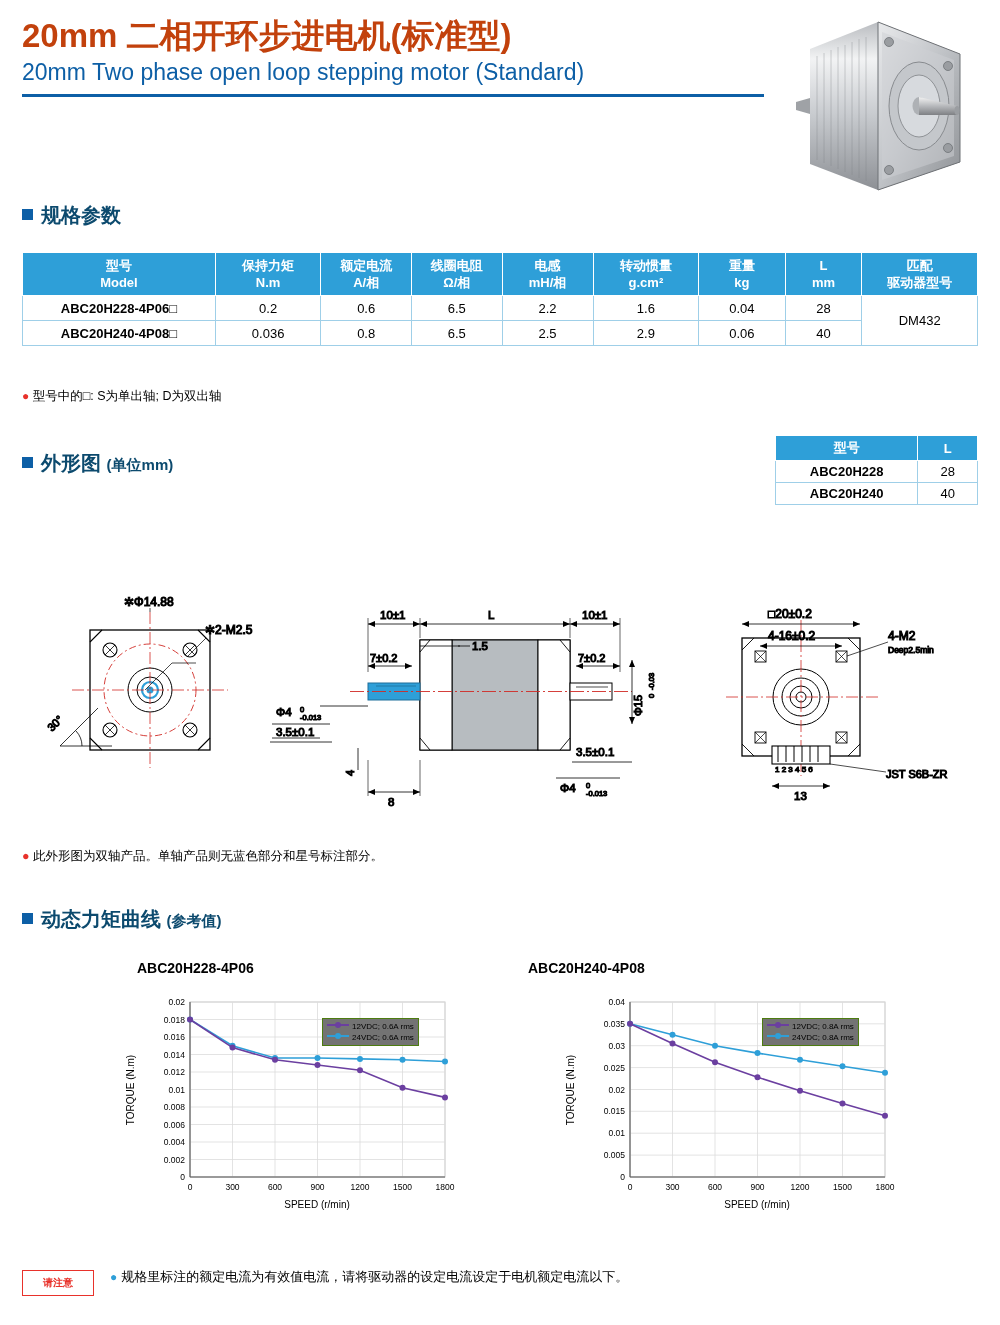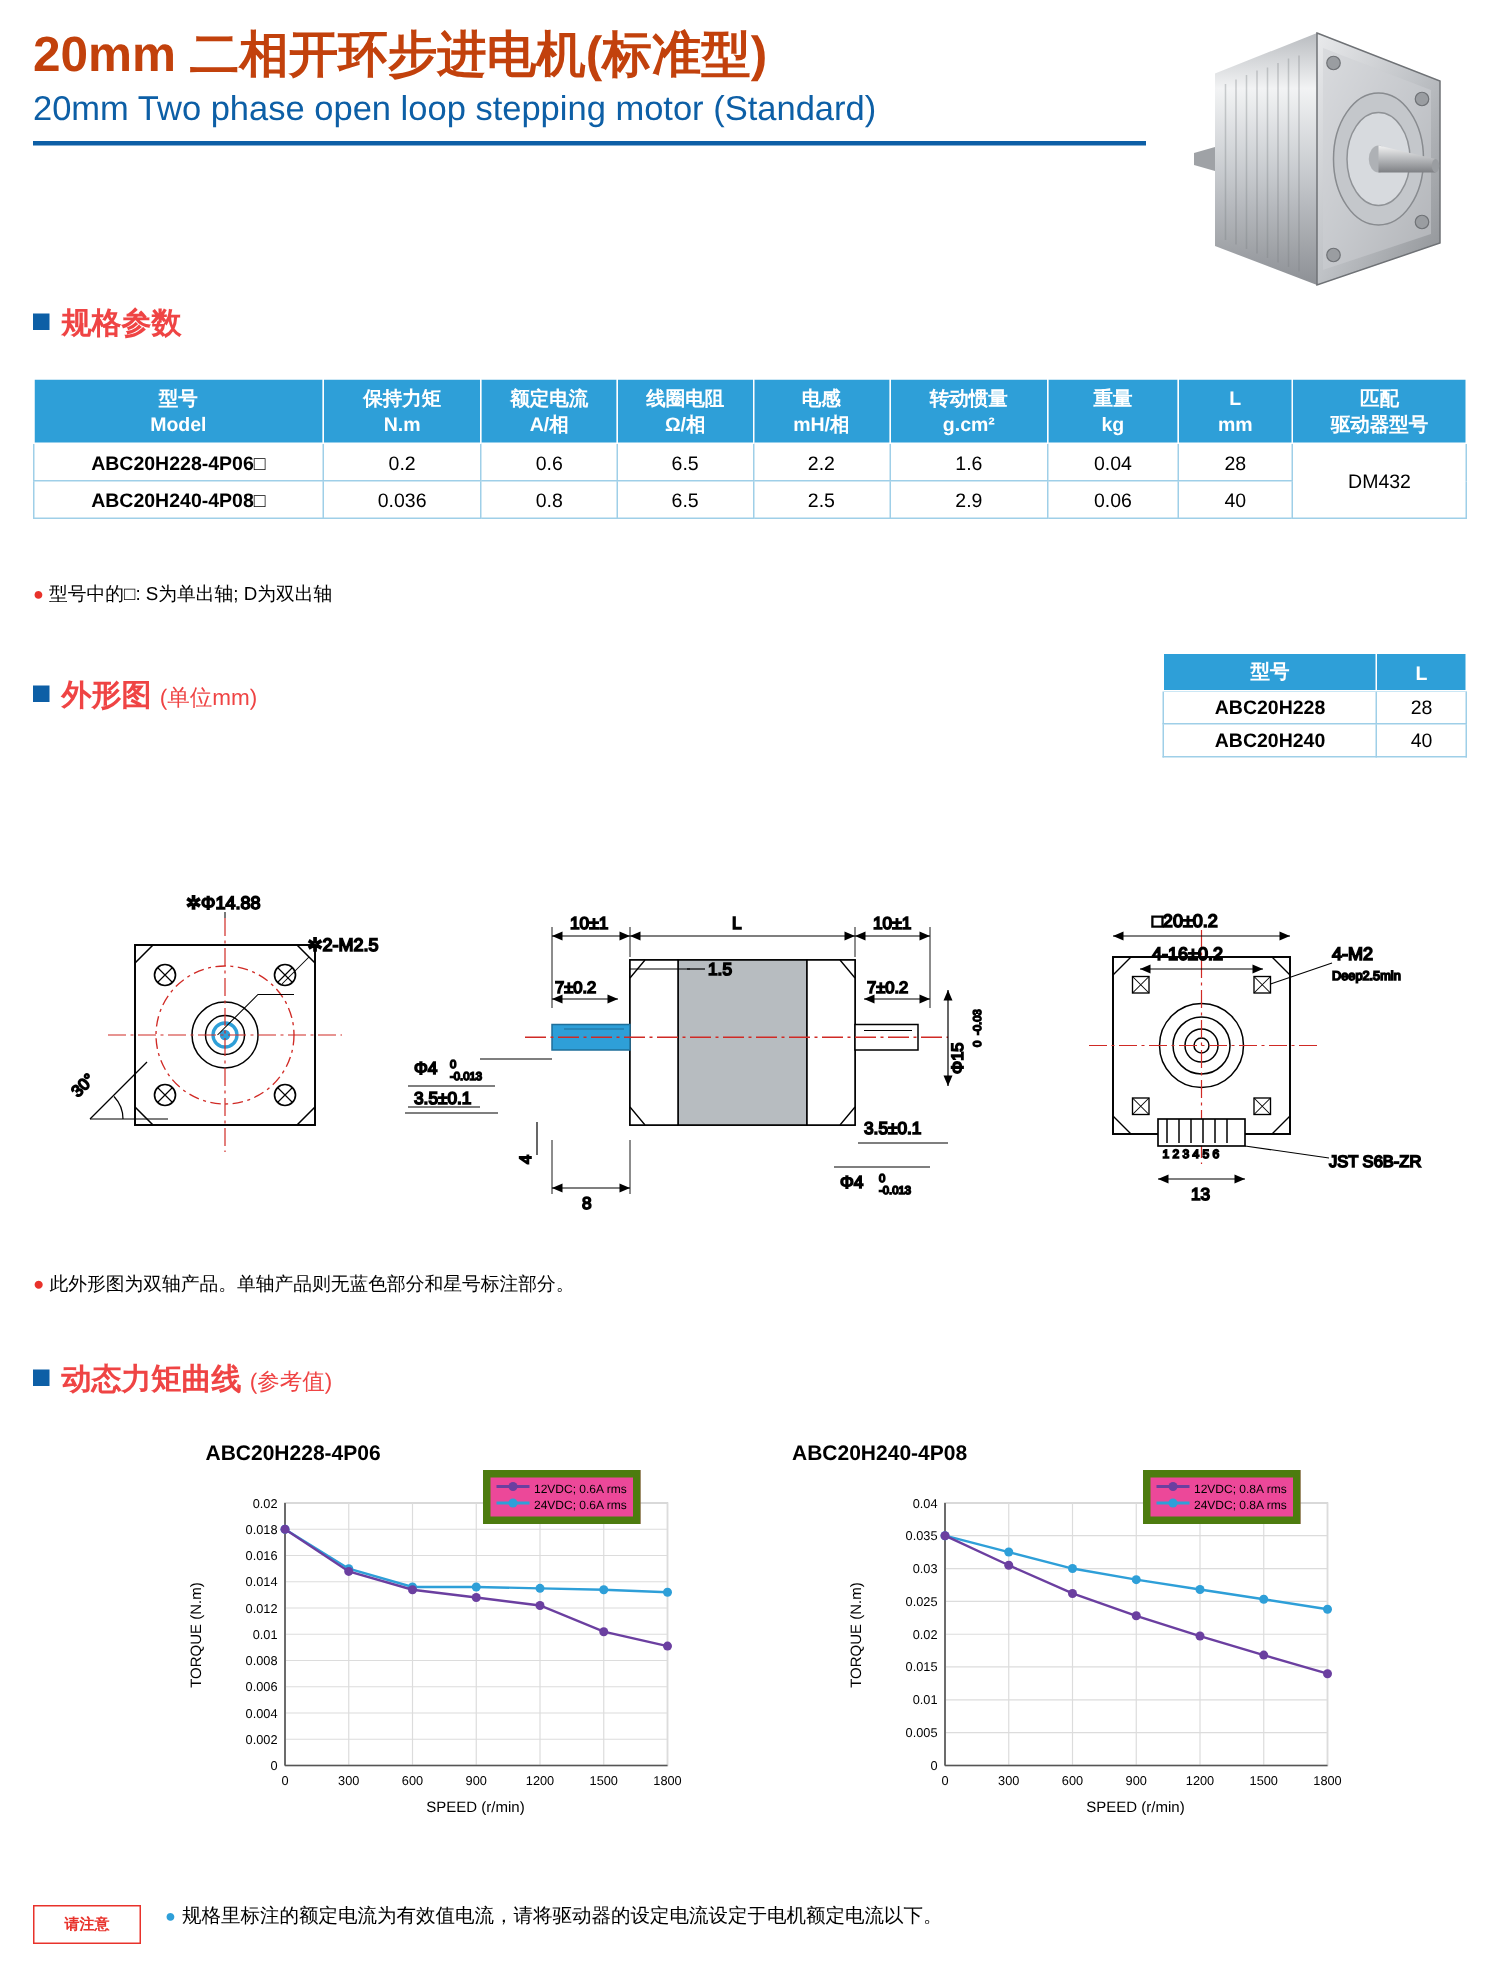--- a/index.html
+++ b/index.html
@@ -28,26 +28,26 @@
   }
   .hdr h3 {
     margin:8px 0 0 0; font-size:24px; font-weight:normal; color:#e8322b;
     line-height:30px;
   }
 
   
   .photo { position:absolute; right:18px; top:14px; width:200px; height:185px; }
 
   
-  .sec-title { position:absolute; font-size:20px; font-weight:bold; color:#ef4444; }
+  .sec-title { position:absolute; font-size:20px; font-weight:bold; color:#0c4a6e; }
   .sec-title .sq {
     display:inline-block; width:11px; height:11px; background:#0d5fa6;
     margin-right:8px; vertical-align:2px;
   }
-  .sec-title .small { font-size:15px; font-weight:normal;margin-top:36px; }
+  .sec-title .small { font-size:15px; font-weight:bold;margin-top:36px; }
 
   
   .spec-wrap { position:absolute; left:22px; top:252px; width:956px; }
   table.spec { border-collapse:collapse; width:956px; font-size:13px; }
   table.spec th {
     background:#2e9fd8; color:#fff; font-weight:bold; text-align:center;
     border:1px solid #ffffff; padding:4px 2px; line-height:17px;
   }
   table.spec td {
     border:1px solid #9fcfe8; text-align:center; padding:4px 2px;
@@ -71,21 +71,21 @@
   table.lt td.val { font-weight:normal; }
 
   
   .draw { position:absolute; left:20px; top:520px; width:960px; height:320px; }
   .dim-note { position:absolute; left:22px; top:848px; font-size:12.5px; }
   .dim-note .dot { color:#e8322b; }
 
   
   .chart-title { position:absolute; font-size:14px; font-weight:bold; }
   .chart-box { position:absolute; }
-  .legend { position:absolute; border:5px solid #4d7c0f; background:#ec4899; padding:2px 4px; font-size:8px; line-height:11px; }
+  .legend { position:absolute; border:1px solid #4d7c0f; background:#737373; padding:2px 4px; font-size:8px; line-height:11px;margin-top:38px; }
   .legend .row { white-space:nowrap; }
   .legend .sw { display:inline-block; width:22px; height:2px; vertical-align:3px; margin-right:3px; position:relative; }
   .legend .sw::after {
     content:""; position:absolute; left:8px; top:-2.5px; width:6px; height:6px;
     border-radius:50%; background:inherit;
   }
 
   
   .foot { position:absolute; left:22px; top:1258px; width:956px; }
   .foot-badge {

